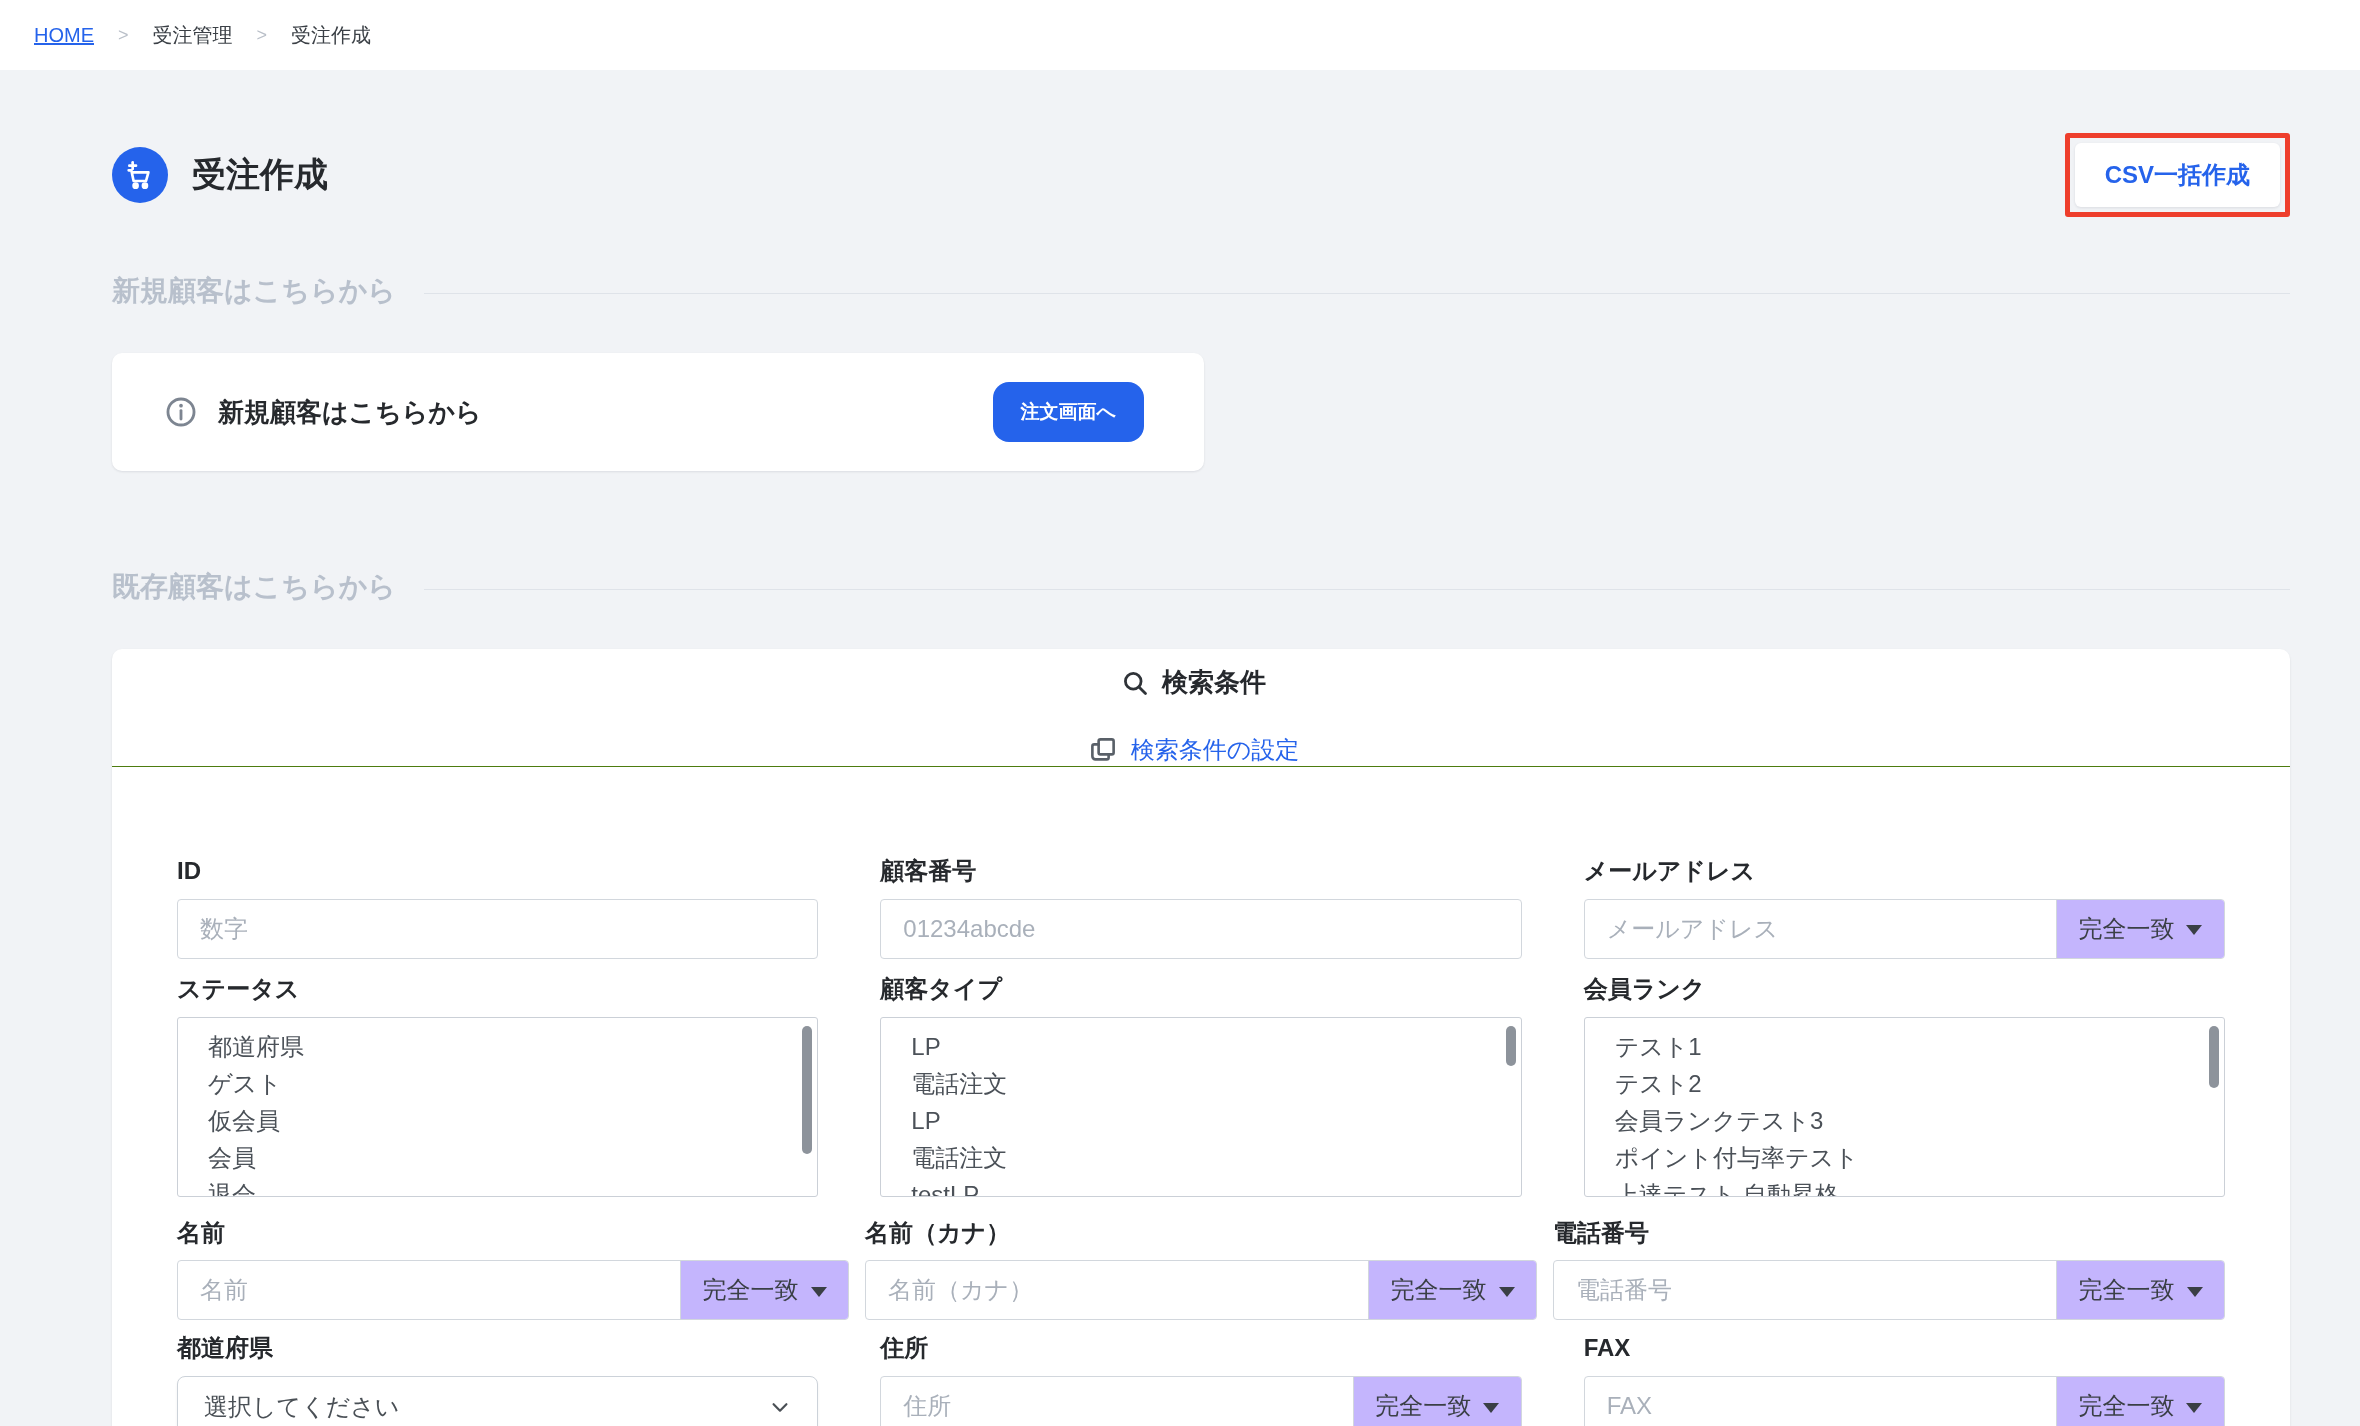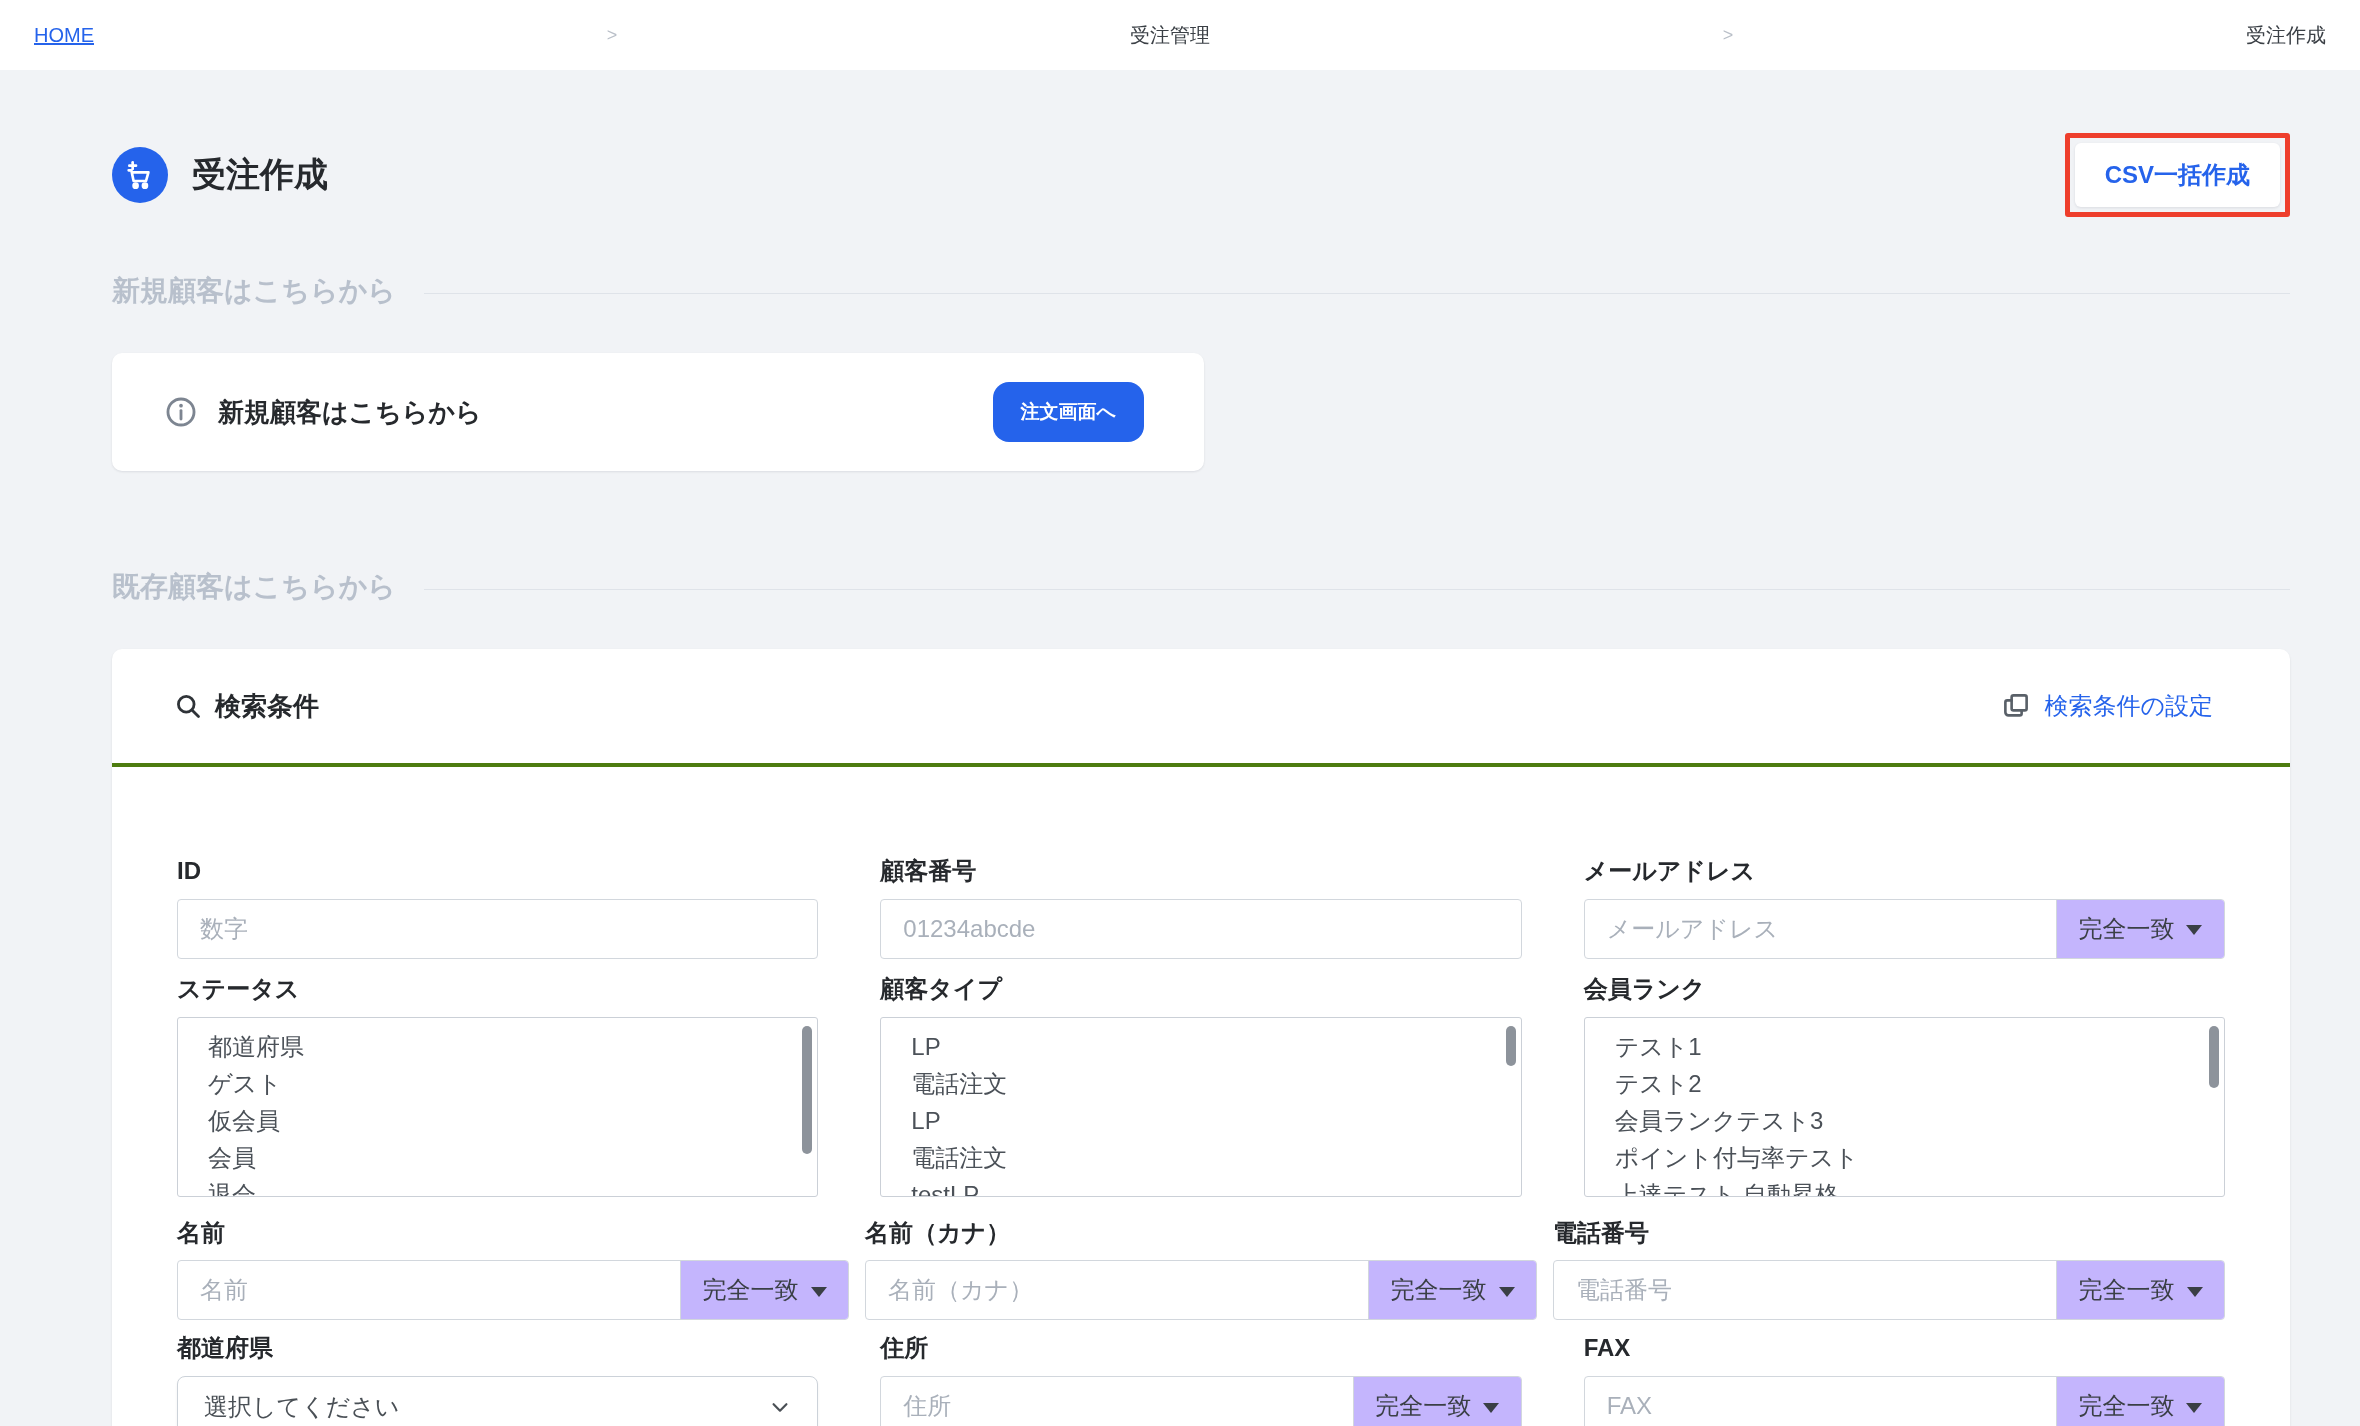--- a/index.html
+++ b/index.html
@@ -3,21 +3,21 @@
 <meta charset="utf-8">
 <style>
   * { box-sizing: border-box; margin: 0; padding: 0; }
   html,body { width:2360px; height:1426px; overflow:hidden; }
   body {
     font-family:"Liberation Sans","DejaVu Sans",sans-serif;
     background:#f1f3f6; color:#26292d;
   }
   
   .crumbbar { height:70px; background:#ffffff; display:flex; align-items:center;
-    padding:0 34px; gap:24px; font-size:20px;justify-content:space-between; }
+    padding:0 34px; gap:24px; font-size:20px; }
   .crumb-home { color:#2563eb; text-decoration:underline; font-weight:500; cursor:pointer; }
   .crumb-sep { color:#b9bfc8; font-size:18px; }
   .crumb-item { color:#3b4046; }
   
   .main { height:1356px; padding:0 70px 0 112px; }
   .title-row { display:flex; justify-content:space-between; align-items:center; padding-top:63px; }
   .title-left { display:flex; align-items:center; gap:24px; }
   .title-icon { width:56px; height:56px; border-radius:50%; background:#2563eb;
     display:flex; align-items:center; justify-content:center; flex:none; }
   .page-title { font-size:34px; font-weight:bold; color:#26292d; }
@@ -34,21 +34,21 @@
     display:flex; align-items:center; justify-content:space-between; padding:0 60px 0 52px;
     box-shadow:0 1px 3px rgba(16,24,40,.06),0 1px 2px rgba(16,24,40,.04); }
   .card-new-left { display:flex; align-items:center; gap:20px; }
   .card-new-text { font-size:26px; font-weight:bold; color:#26292d; }
   .btn-primary { background:#2563eb; color:#fff; font-size:19px; font-weight:bold;
     border:none; border-radius:16px; padding:17px 28px; cursor:pointer; font-family:Liberation Mono, monospace; }
   
   .card-search { margin-top:43px; background:#fff; border-radius:10px; height:940px;
     box-shadow:0 1px 3px rgba(16,24,40,.06),0 1px 2px rgba(16,24,40,.04); }
   .search-head { height:118px; display:flex; align-items:center; justify-content:space-between;
-    padding:0 77px 0 62px; border-bottom:4px solid #4d7c0f; }
+    padding:16px 77px 0 62px; border-bottom:1px solid #4d7c0f;flex-direction:column; }
   .search-head-left { display:flex; align-items:center; gap:13px; }
   .search-title { font-size:26px; font-weight:bold; color:#26292d; }
   .settings-link { display:flex; align-items:center; gap:13px; cursor:pointer; }
   .settings-link .lbl { font-size:24px; color:#2563eb; }
   .search-body { padding:0 65px; }
   .frow { display:grid; grid-template-columns:1fr 1fr 1fr; column-gap:62px; }
   .r1 { margin-top:90px; } .r2 { margin-top:16px; } .r3 { margin-top:22px;gap:16px; }
   .r4 { margin-top:14px; }
   .flabel { font-size:24px; font-weight:bold; color:#26292d; margin-bottom:13px; line-height:1.2; }
   .igroup { display:flex; height:60px; border:1px solid #d2d7dd; border-radius:4px;

